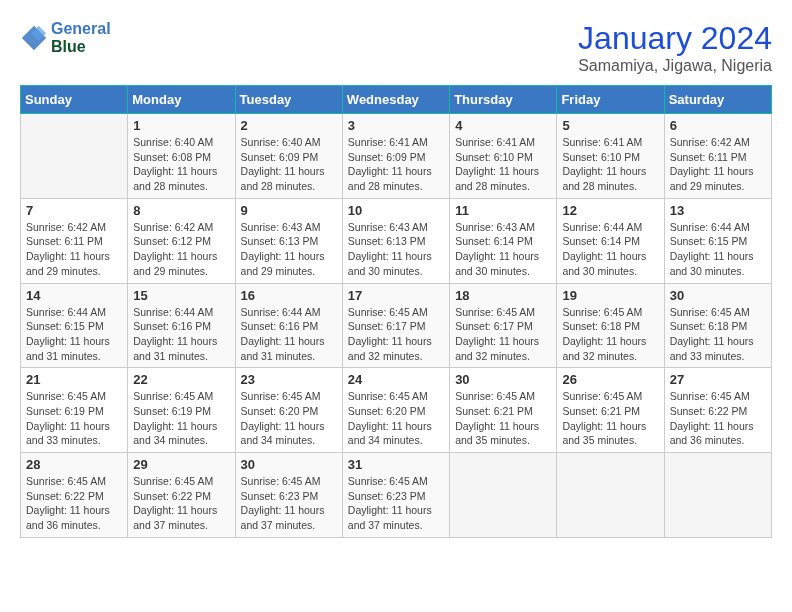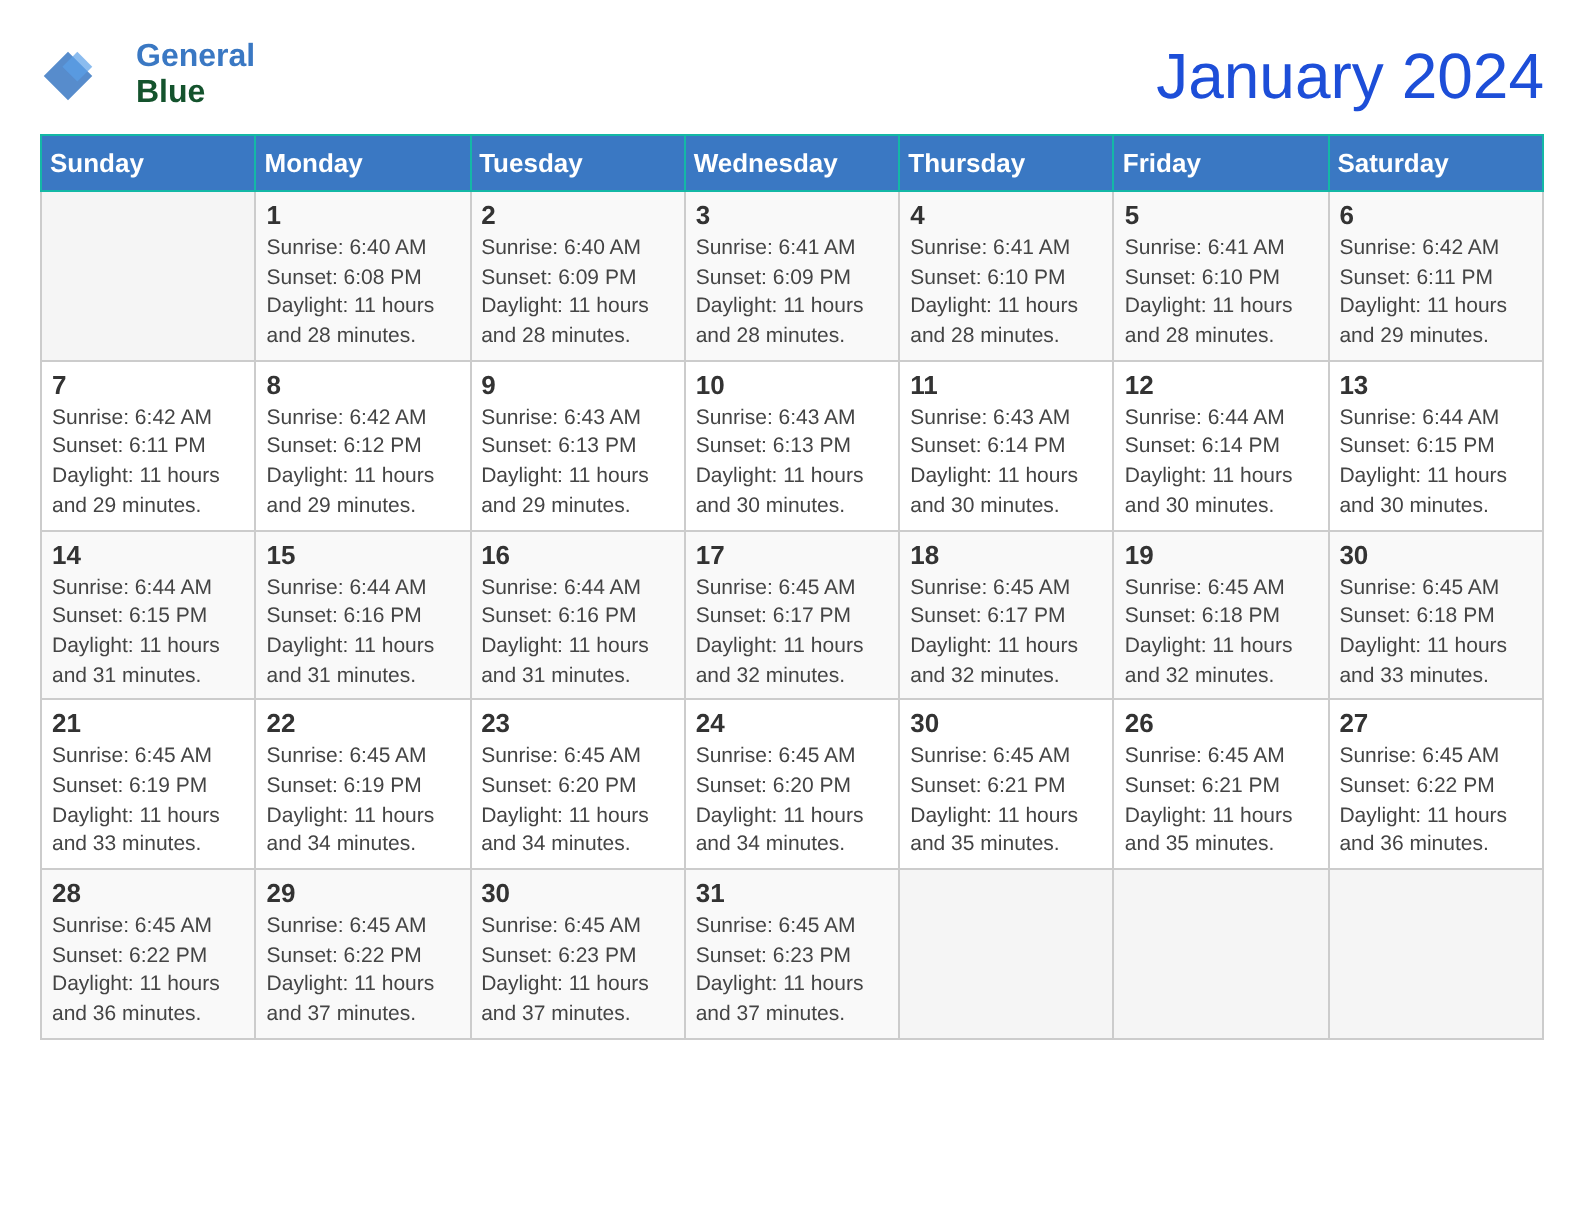--- a/index.html
+++ b/index.html
@@ -12,21 +12,21 @@
     }
     .header {
       display: flex;
       justify-content: space-between;
       align-items: flex-start;
       margin-bottom: 10px;
     }
     .logo {
       display: flex;
       align-items: center;
-      gap: 20px;
+      gap: 3px;
     }
     .logo-icon {
       width: 28px;
       height: 28px;
     }
     .title-block {
       text-align: right;
     }
     .month-year {
       font-size: 32px;
@@ -90,20 +90,21 @@
     </svg>
     <div>
       <div style="font-size:16px;font-weight:bold;color:#333;line-height:1.1;">
         <span style="color:#3a78c3;">General</span>
       </div>
       <div style="font-size:16px;font-weight:bold;color:#14532d;line-height:1.1;">Blue</div>
     </div>
   </div>
   <div class="title-block">
     <div class="month-year">January 2024</div>
+    <div class="location">Samamiya, Jigawa, Nigeria</div>
   </div>
 </div>
 
 <table>
   <thead>
     <tr id="header-row">
     <th>Sunday</th>
         <th>Monday</th>
         <th>Tuesday</th>
         <th>Wednesday</th>

